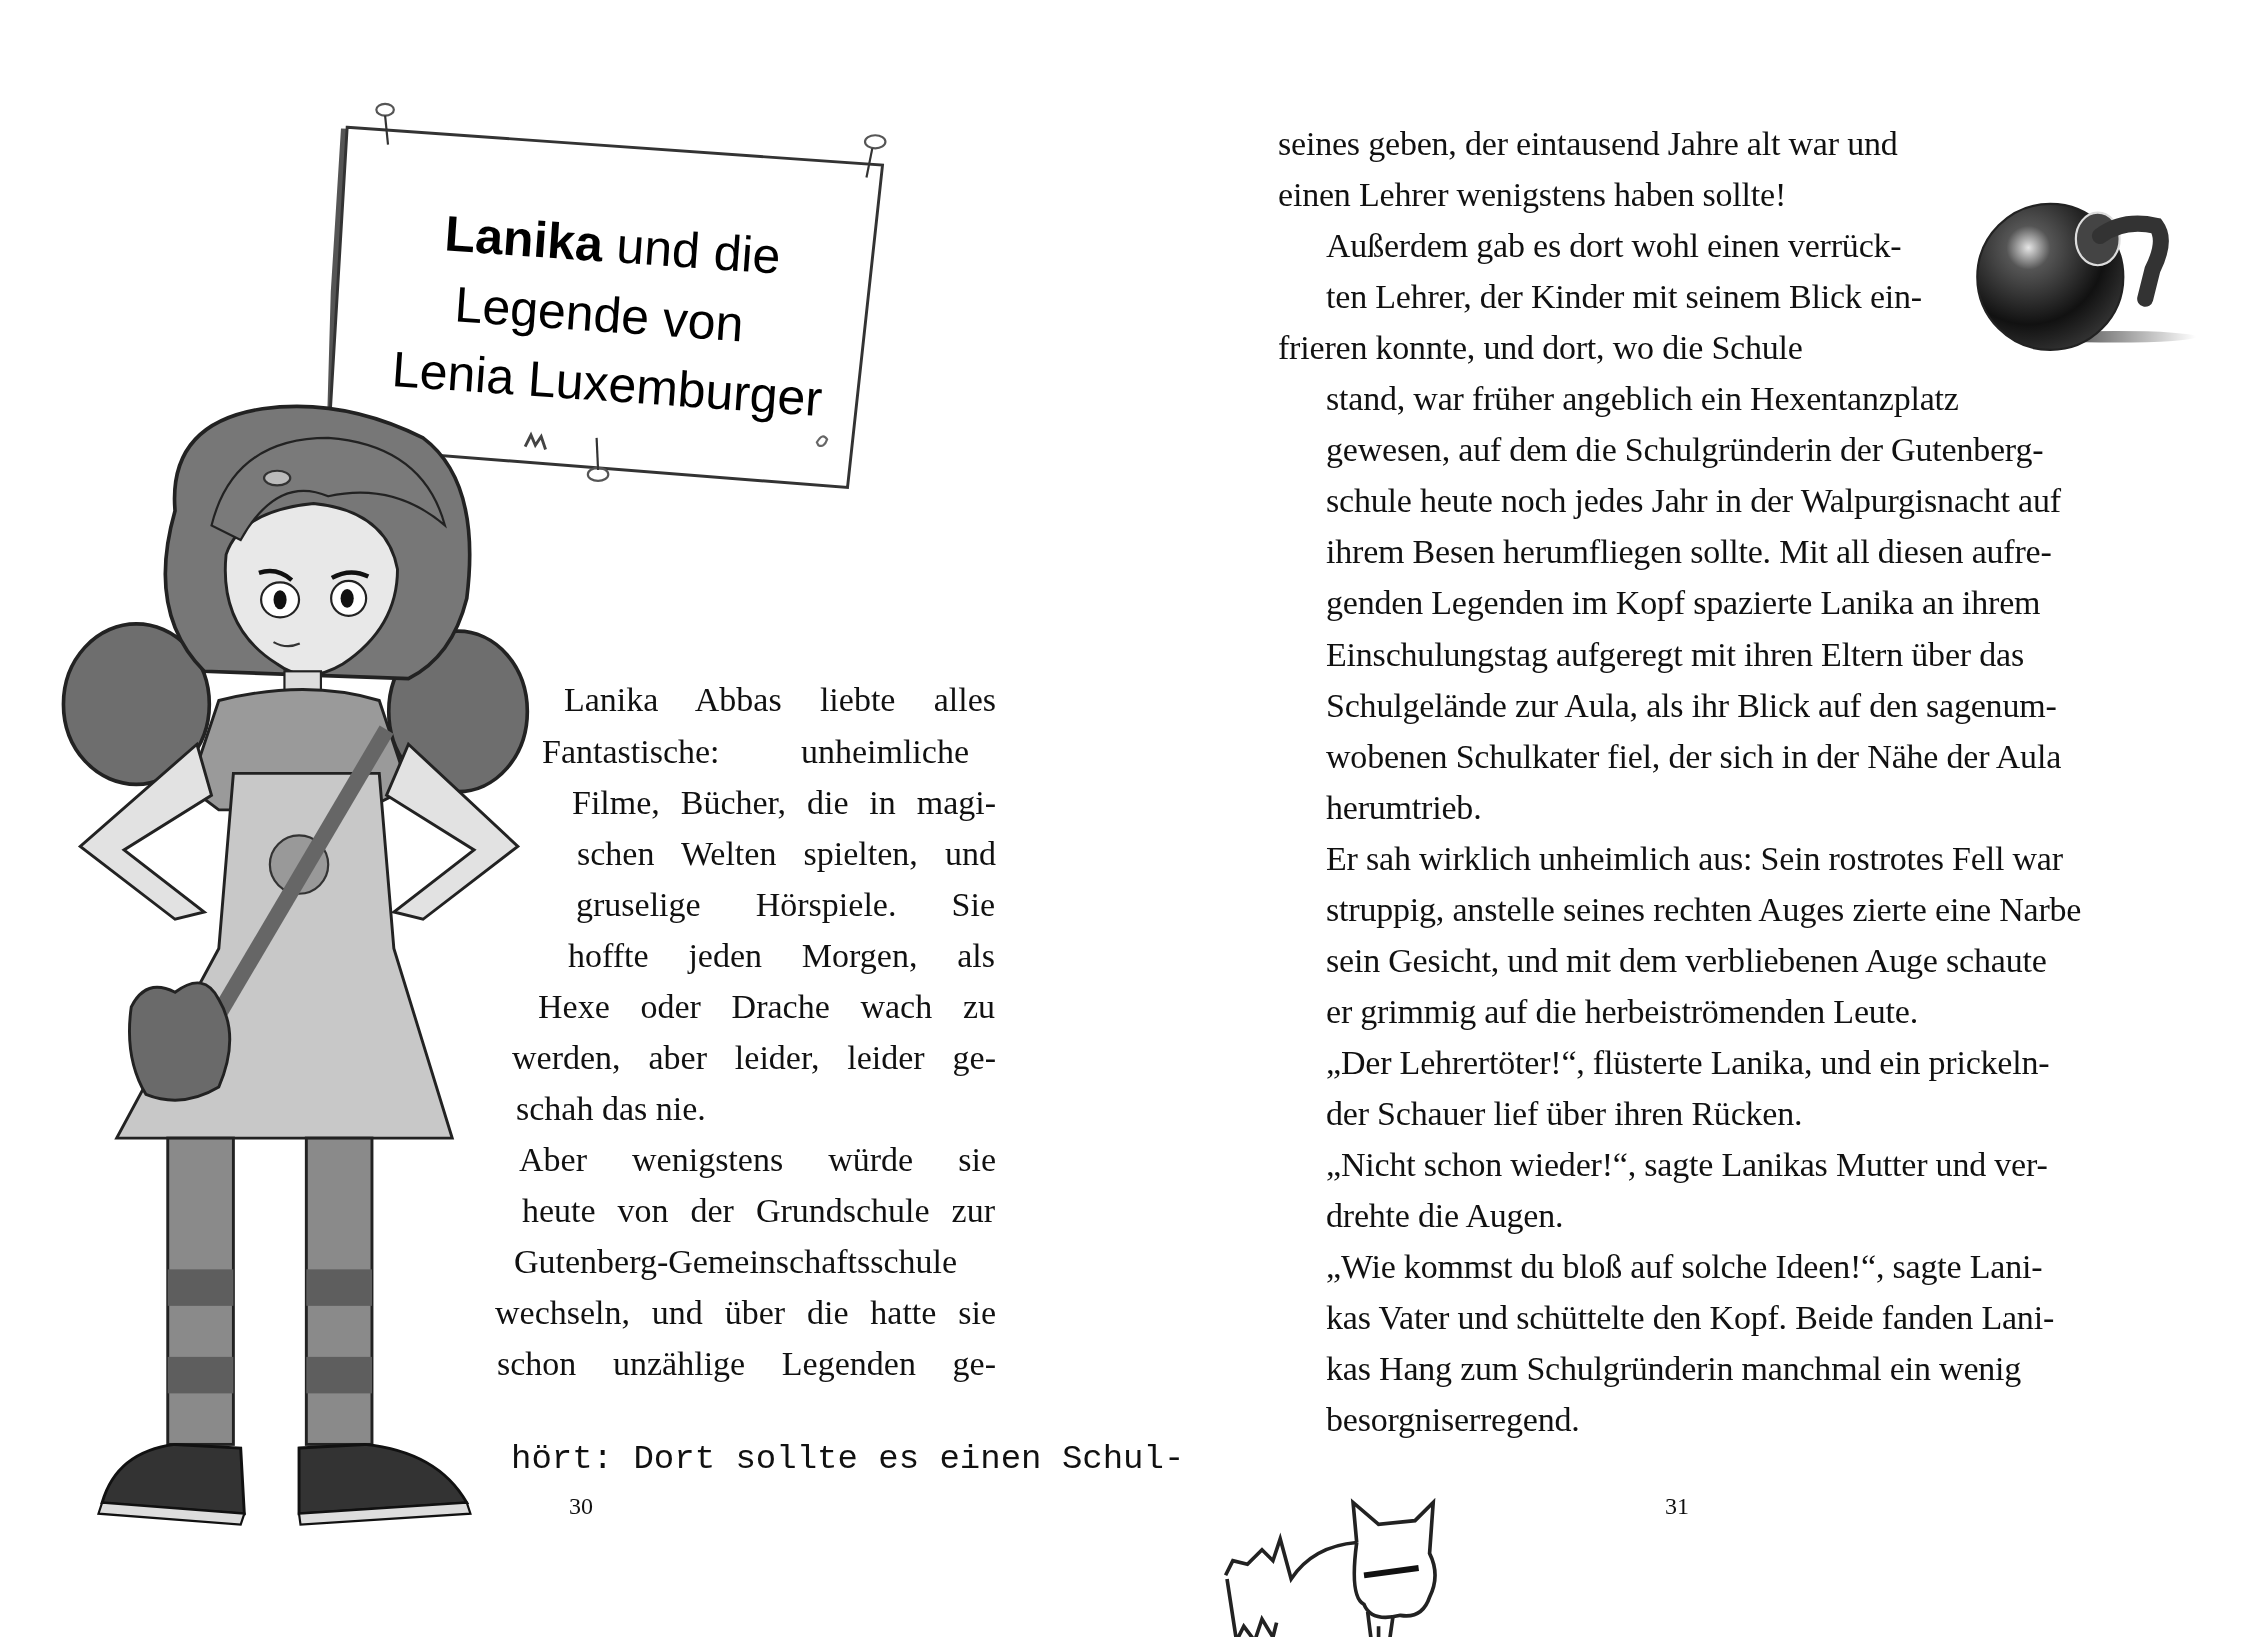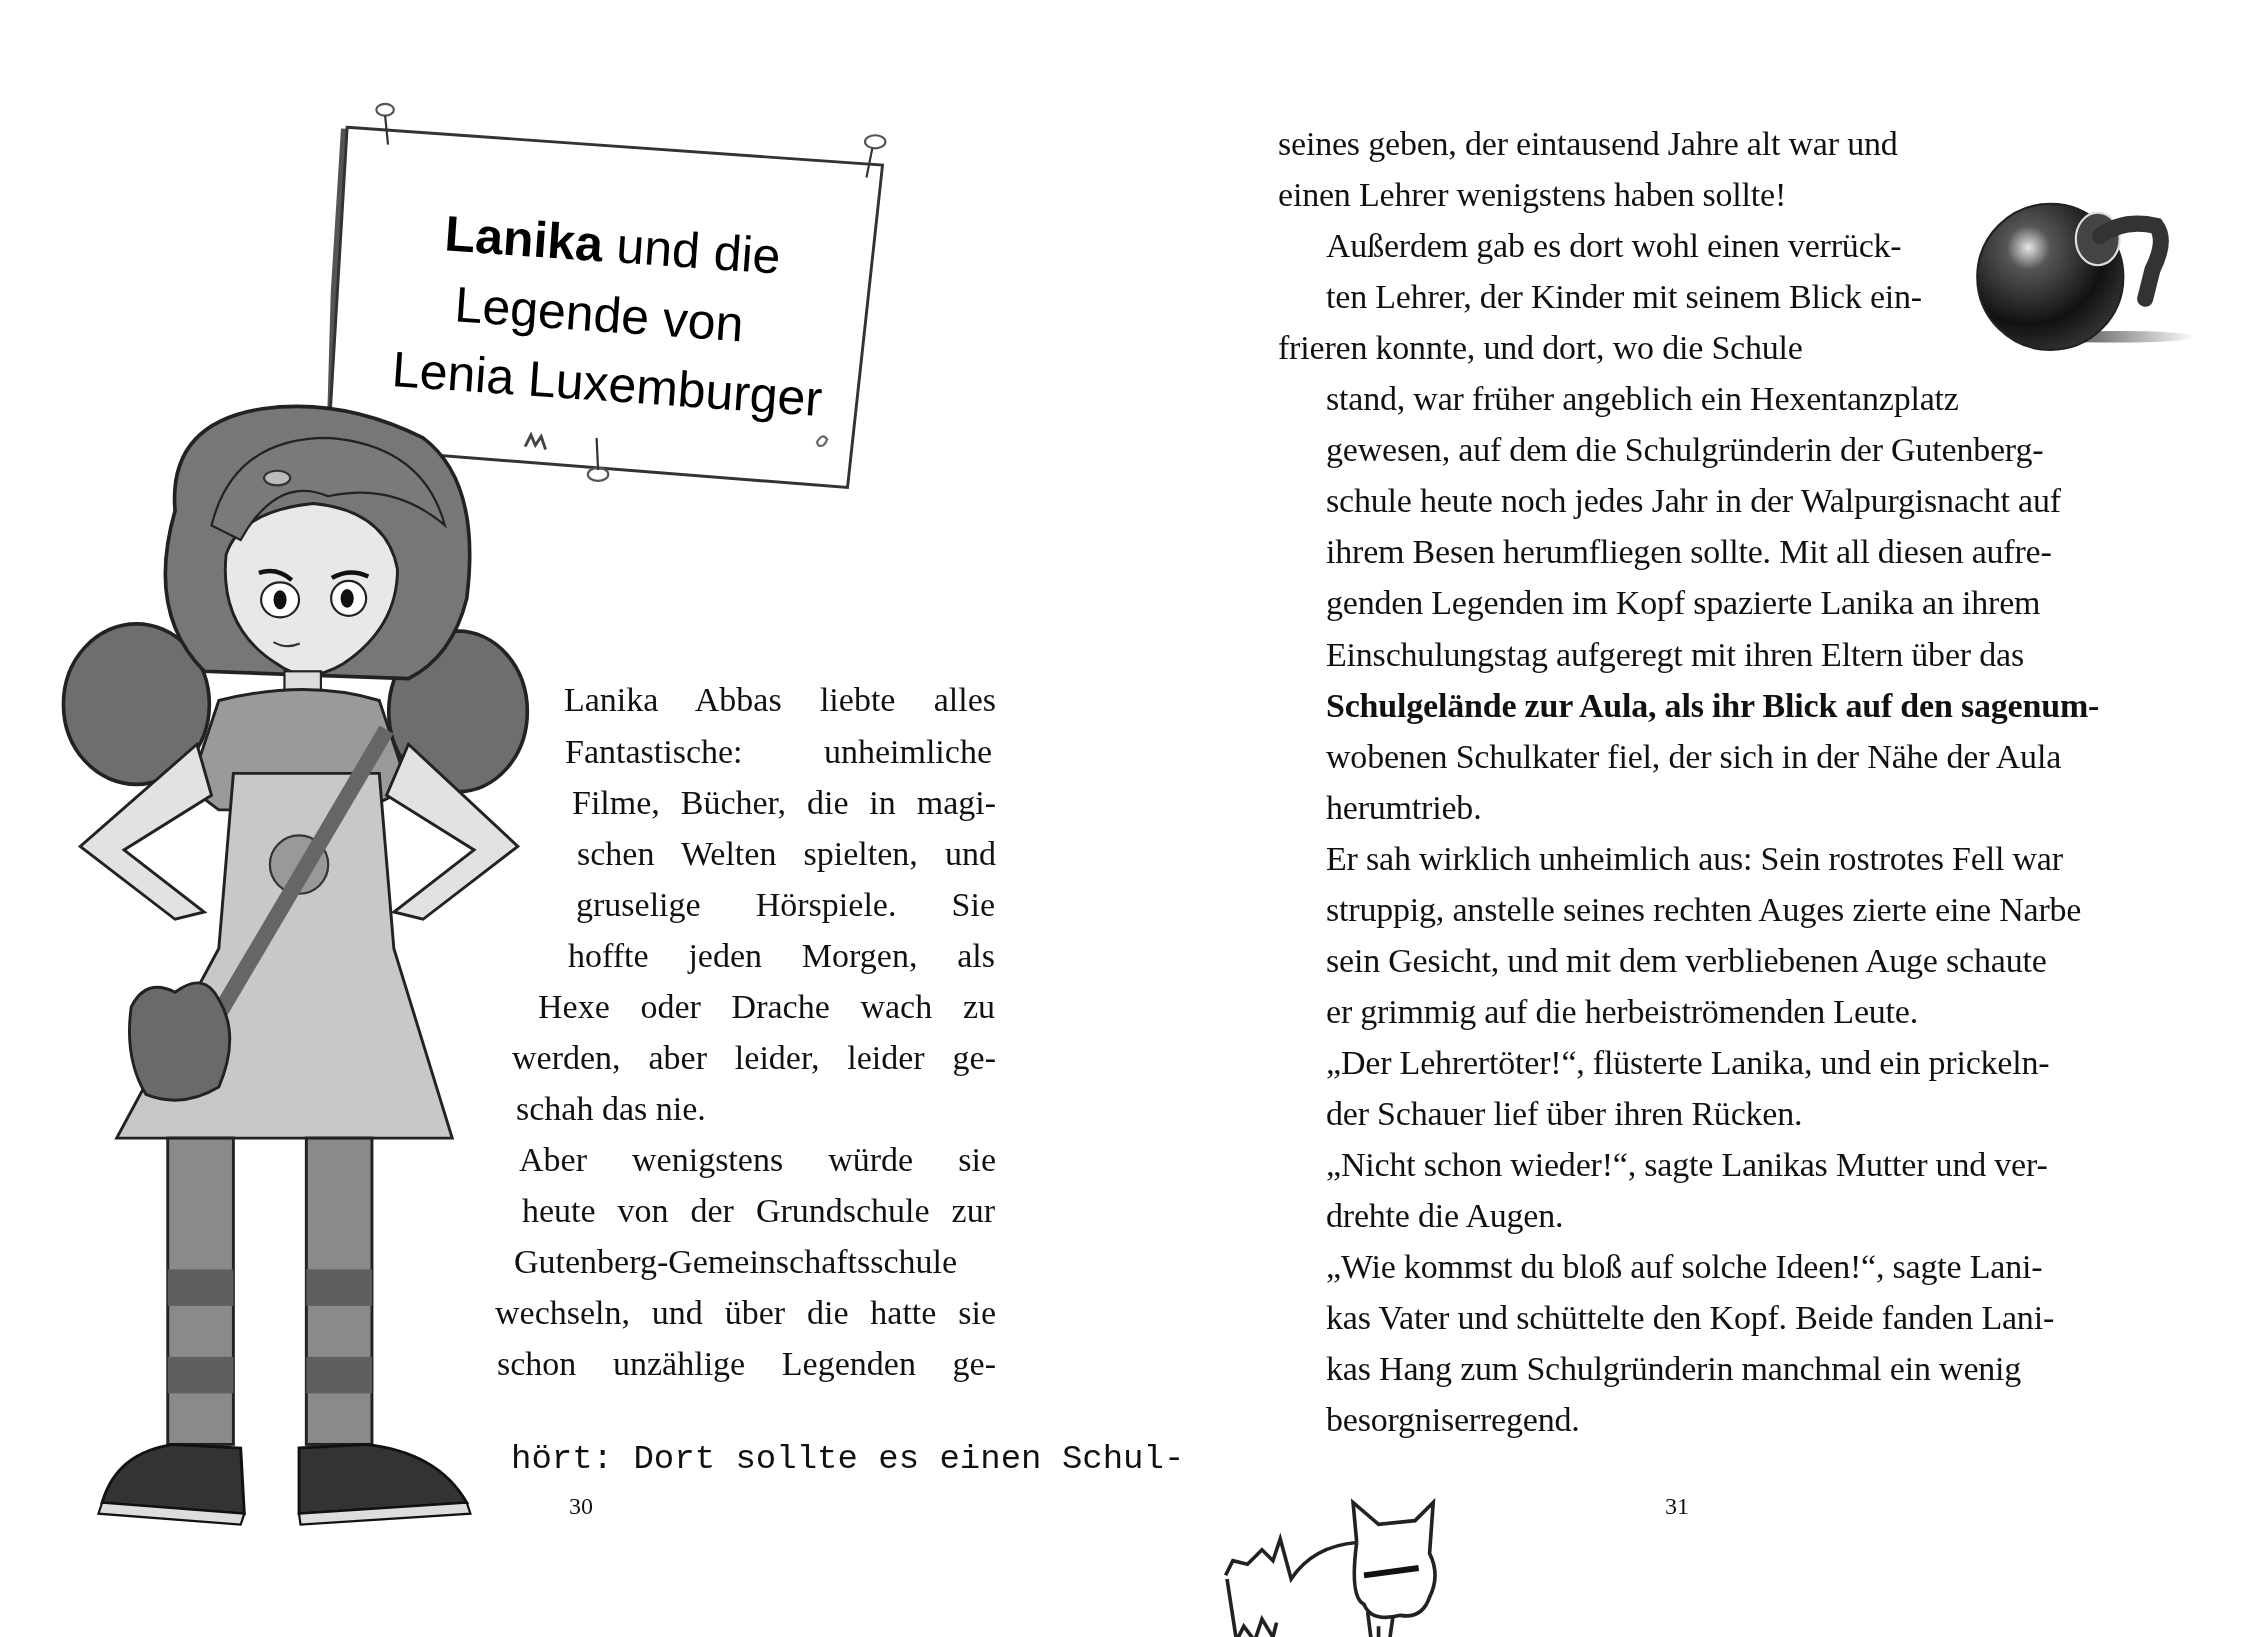--- a/index.html
+++ b/index.html
@@ -88,21 +88,21 @@
     <rect x="420" y="1860" width="90" height="50" fill="#5e5e5e"></rect>
 
     <path d="M140 2060 Q160 1990 240 1980 L330 1985 L335 2075 Z" fill="#333" stroke="#111" stroke-width="4"></path>
     <path d="M140 2060 L335 2075 L330 2090 L135 2075 Z" fill="#ddd" stroke="#111" stroke-width="3"></path>
     <path d="M410 1985 L500 1980 Q600 1990 640 2060 L410 2075 Z" fill="#333" stroke="#111" stroke-width="4"></path>
     <path d="M410 2075 L640 2060 L645 2075 L412 2090 Z" fill="#ddd" stroke="#111" stroke-width="3"></path>
   </svg>
 
   <div>
     <div class="line" style="left:564px;width:432px;top:683px;">Lanika Abbas liebte alles</div>
-    <div class="line" style="left:565px;width:427px;top:735px;">Fantastische: unheimliche</div>
+    <div class="line" style="left:542px;width:427px;top:735px;">Fantastische: unheimliche</div>
     <div class="line" style="left:572px;width:424px;top:786px;">Filme, Bücher, die in magi-</div>
     <div class="line" style="left:577px;width:419px;top:837px;">schen Welten spielten, und</div>
     <div class="line" style="left:576px;width:419px;top:888px;">gruselige Hörspiele. Sie</div>
     <div class="line" style="left:568px;width:427px;top:939px;">hoffte jeden Morgen, als</div>
     <div class="line" style="left:538px;width:457px;top:990px;">Hexe oder Drache wach zu</div>
     <div class="line" style="left:512px;width:484px;top:1041px;">werden, aber leider, leider ge-</div>
     <div class="line last" style="left:516px;width:480px;top:1092px;">schah das nie.</div>
     <div class="line" style="left:519px;width:477px;top:1143px;">Aber wenigstens würde sie</div>
     <div class="line" style="left:522px;width:473px;top:1194px;">heute von der Grundschule zur</div>
     <div class="line" style="left:514px;width:481px;top:1245px;">Gutenberg-Gemeinschaftsschule</div>
@@ -140,21 +140,21 @@
     <div class="right-line" style="top:178px;width:434px;">einen Lehrer wenigstens haben sollte!</div>
     <div class="right-line last" style="top:229px;width:434px;">Außerdem gab es dort wohl einen verrück-</div>
     <div class="right-line last" style="top:280px;width:434px;">ten Lehrer, der Kinder mit seinem Blick ein-</div>
     <div class="right-line" style="top:331px;width:434px;">frieren konnte, und dort, wo die Schule</div>
     <div class="right-line last" style="top:382px;width:474px;">stand, war früher angeblich ein Hexentanzplatz</div>
     <div class="right-line last" style="top:433px;width:509px;">gewesen, auf dem die Schulgründerin der Gutenberg-</div>
     <div class="right-line last" style="top:484px;width:509px;">schule heute noch jedes Jahr in der Walpurgisnacht auf</div>
     <div class="right-line last" style="top:535px;width:509px;">ihrem Besen herumfliegen sollte. Mit all diesen aufre-</div>
     <div class="right-line last" style="top:586px;width:509px;">genden Legenden im Kopf spazierte Lanika an ihrem</div>
     <div class="right-line last" style="top:638px;width:509px;">Einschulungstag aufgeregt mit ihren Eltern über das</div>
-    <div class="right-line last" style="top:689px;width:509px;font-weight:bold;">Schulgelände zur Aula, als ihr Blick auf den sagenum-</div>
+    <div class="right-line last" style="top:689px;width:509px;">Schulgelände zur Aula, als ihr Blick auf den sagenum-</div>
     <div class="right-line last" style="top:740px;width:509px;">wobenen Schulkater fiel, der sich in der Nähe der Aula</div>
     <div class="right-line last" style="top:791px;width:509px;">herumtrieb.</div>
     <div class="right-line last" style="top:842px;width:509px;">Er sah wirklich unheimlich aus: Sein rostrotes Fell war</div>
     <div class="right-line last" style="top:893px;width:509px;">struppig, anstelle seines rechten Auges zierte eine Narbe</div>
     <div class="right-line last" style="top:944px;width:509px;">sein Gesicht, und mit dem verbliebenen Auge schaute</div>
     <div class="right-line last" style="top:995px;width:509px;">er grimmig auf die herbeiströmenden Leute.</div>
     <div class="right-line last" style="top:1046px;width:509px;">„Der Lehrertöter!“, flüsterte Lanika, und ein prickeln-</div>
     <div class="right-line last" style="top:1097px;width:509px;">der Schauer lief über ihren Rücken.</div>
     <div class="right-line last" style="top:1148px;width:509px;">„Nicht schon wieder!“, sagte Lanikas Mutter und ver-</div>
     <div class="right-line last" style="top:1199px;width:509px;">drehte die Augen.</div>

